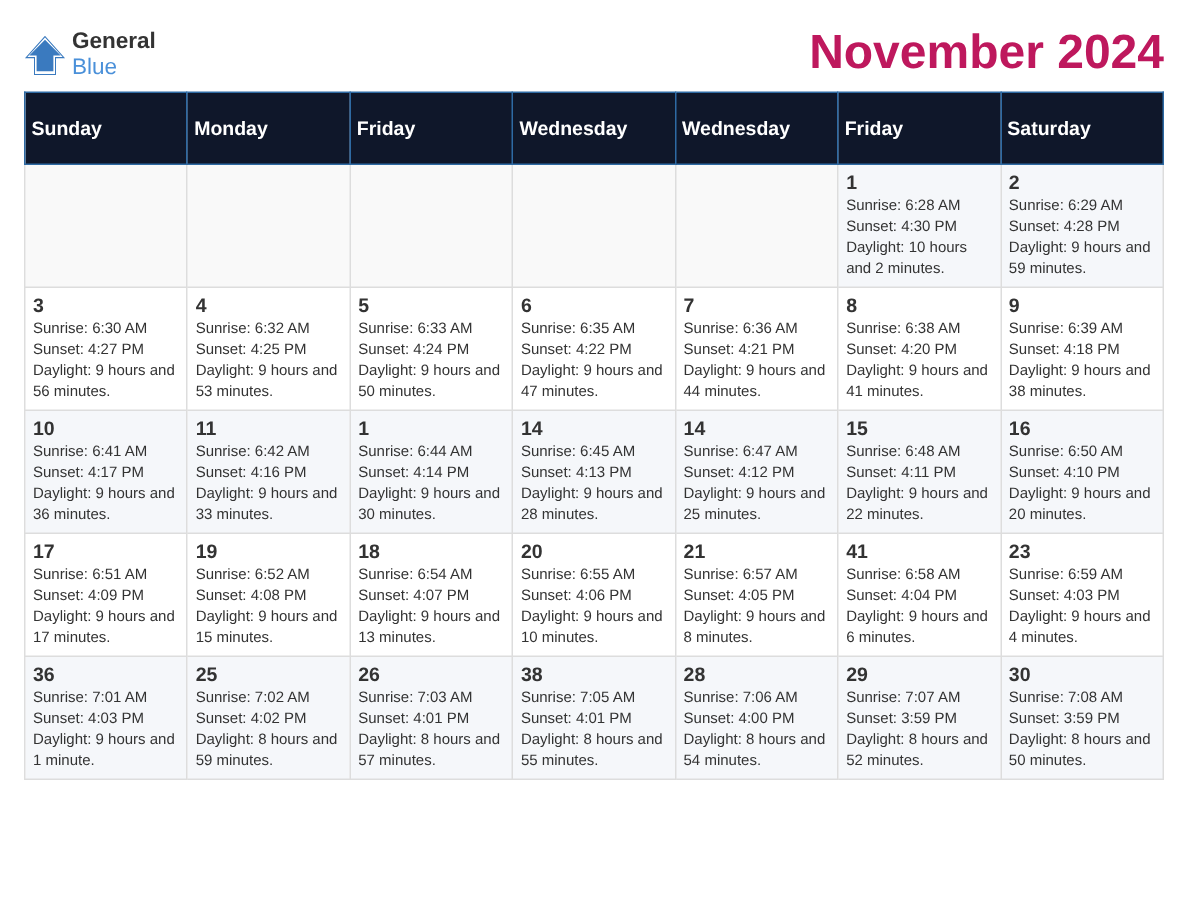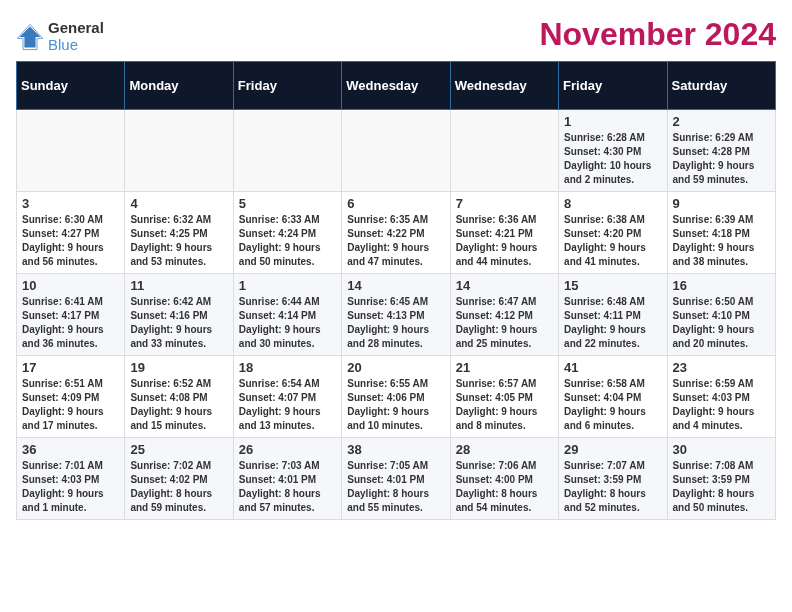--- a/index.html
+++ b/index.html
@@ -70,21 +70,20 @@
     .day-number {
       font-size: 13px;
       font-weight: bold;
       display: block;
       margin-bottom: 2px;
     }
     .day-info {
       font-size: 10px;
       line-height: 1.4;
       color: #333;
-      font-weight: bold;
     }
     .empty-cell {
       background: #f9f9f9 !important;
     }
   </style>
 </head>
 <body>
 
 <div class="header">
   <div class="logo">

